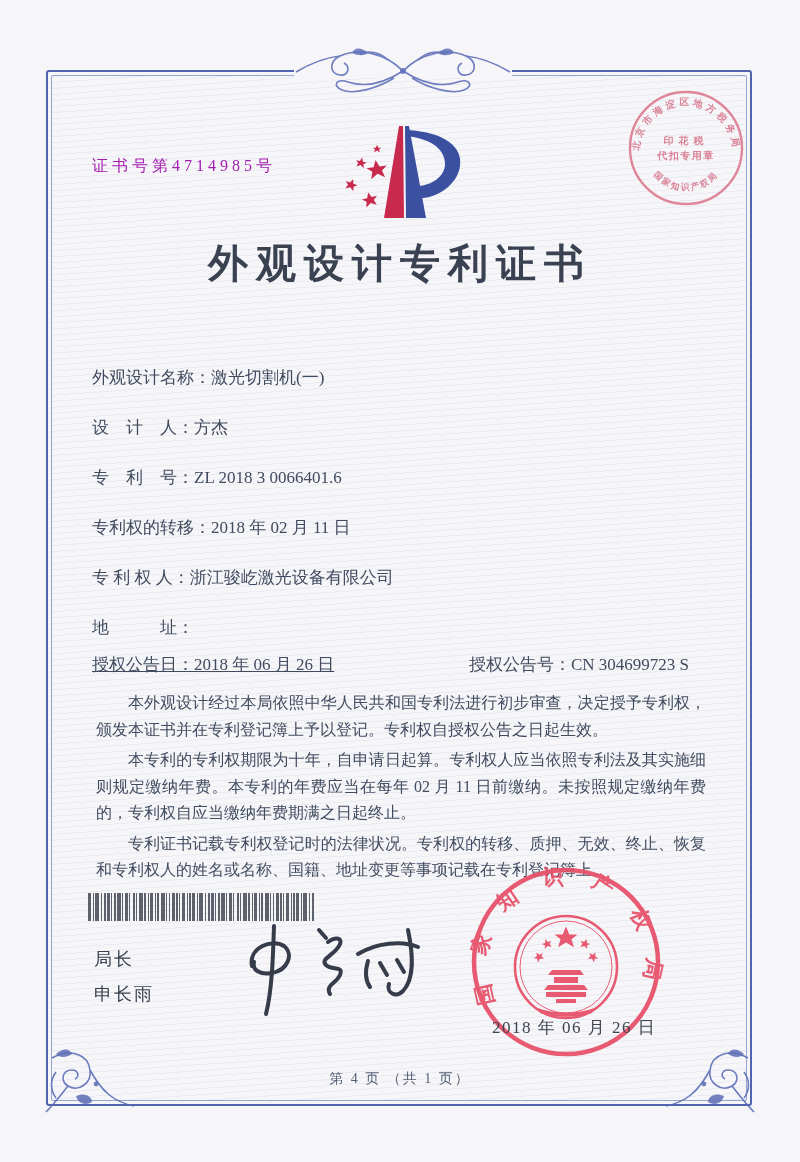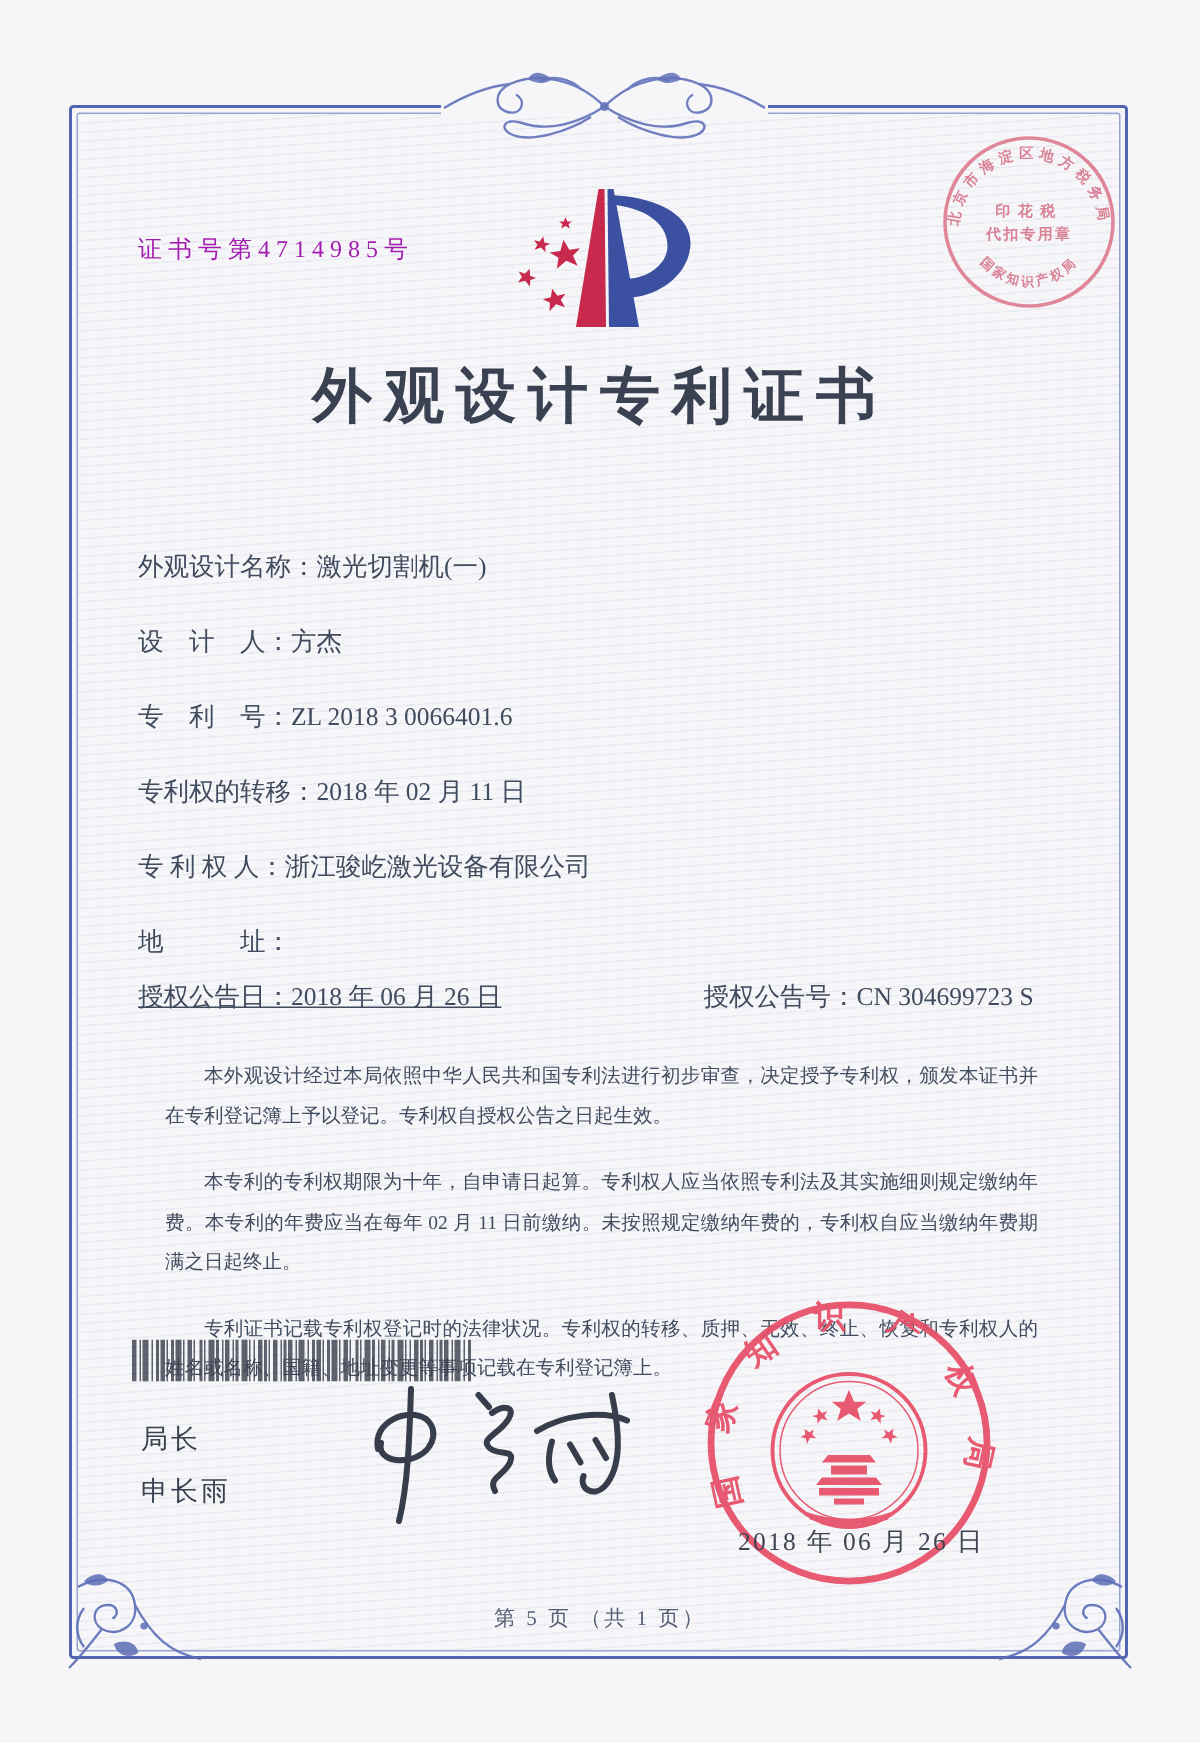--- a/index.html
+++ b/index.html
@@ -36,21 +36,21 @@
   
   .fields{left:92px;top:350px;width:616px;font-size:17px;color:#414b5e;}
   .field-row{display:flex;line-height:26px;margin-bottom:24px;margin-top:15px;}
   .field-label{white-space:pre;flex:none;}
   .field-value{flex:1;line-height:25px;}
   .grant-row{left:92px;top:652px;width:616px;font-size:17px;line-height:26px;text-decoration:underline;}
   .grant-right{position:absolute;left:360px;top:0;margin-left:17px;}
   
   .paras{left:92px;top:686px;width:618px;}
   .paras p{
-    margin:18px;text-indent:2em;font-size:13px;line-height:26.5px;
+    margin:4px;text-indent:2em;font-size:16px;line-height:26.5px;
     text-align:justify;color:#424c5f;
   }
   
   .barcode{left:88px;top:893px;width:226px;height:28px;}
   .director{left:94px;top:942px;font-size:18px;line-height:35px;color:#39424f;letter-spacing:2px;}
   .signature{left:222px;top:918px;width:205px;height:100px;}
   .cnipa-seal{left:468px;top:864px;width:196px;height:196px;opacity:.93;}
   .seal-date{left:492px;top:1016px;font-size:17px;letter-spacing:1.5px;color:#3e4450;}
   .footer{
     left:0;right:0;top:1070px;text-align:center;
@@ -240,13 +240,13 @@
       <path d="M80,121 L116,121 L120,126 L76,126 Z"></path>
       <rect x="78" y="128" width="40" height="5"></rect>
       <rect x="88" y="135" width="20" height="4"></rect>
       <path d="M70,144 C85,150 111,150 126,144 L124,149 C108,154 88,154 72,149 Z"></path>
     </g>
   </g>
 </svg>
 
 <div class="abs seal-date">2018 年 06 月 26 日</div>
 
-<div class="abs footer">第 5 页 （共 1 页）</div>
+<div class="abs footer">第 4 页 （共 1 页）</div>
 
 </body></html>

